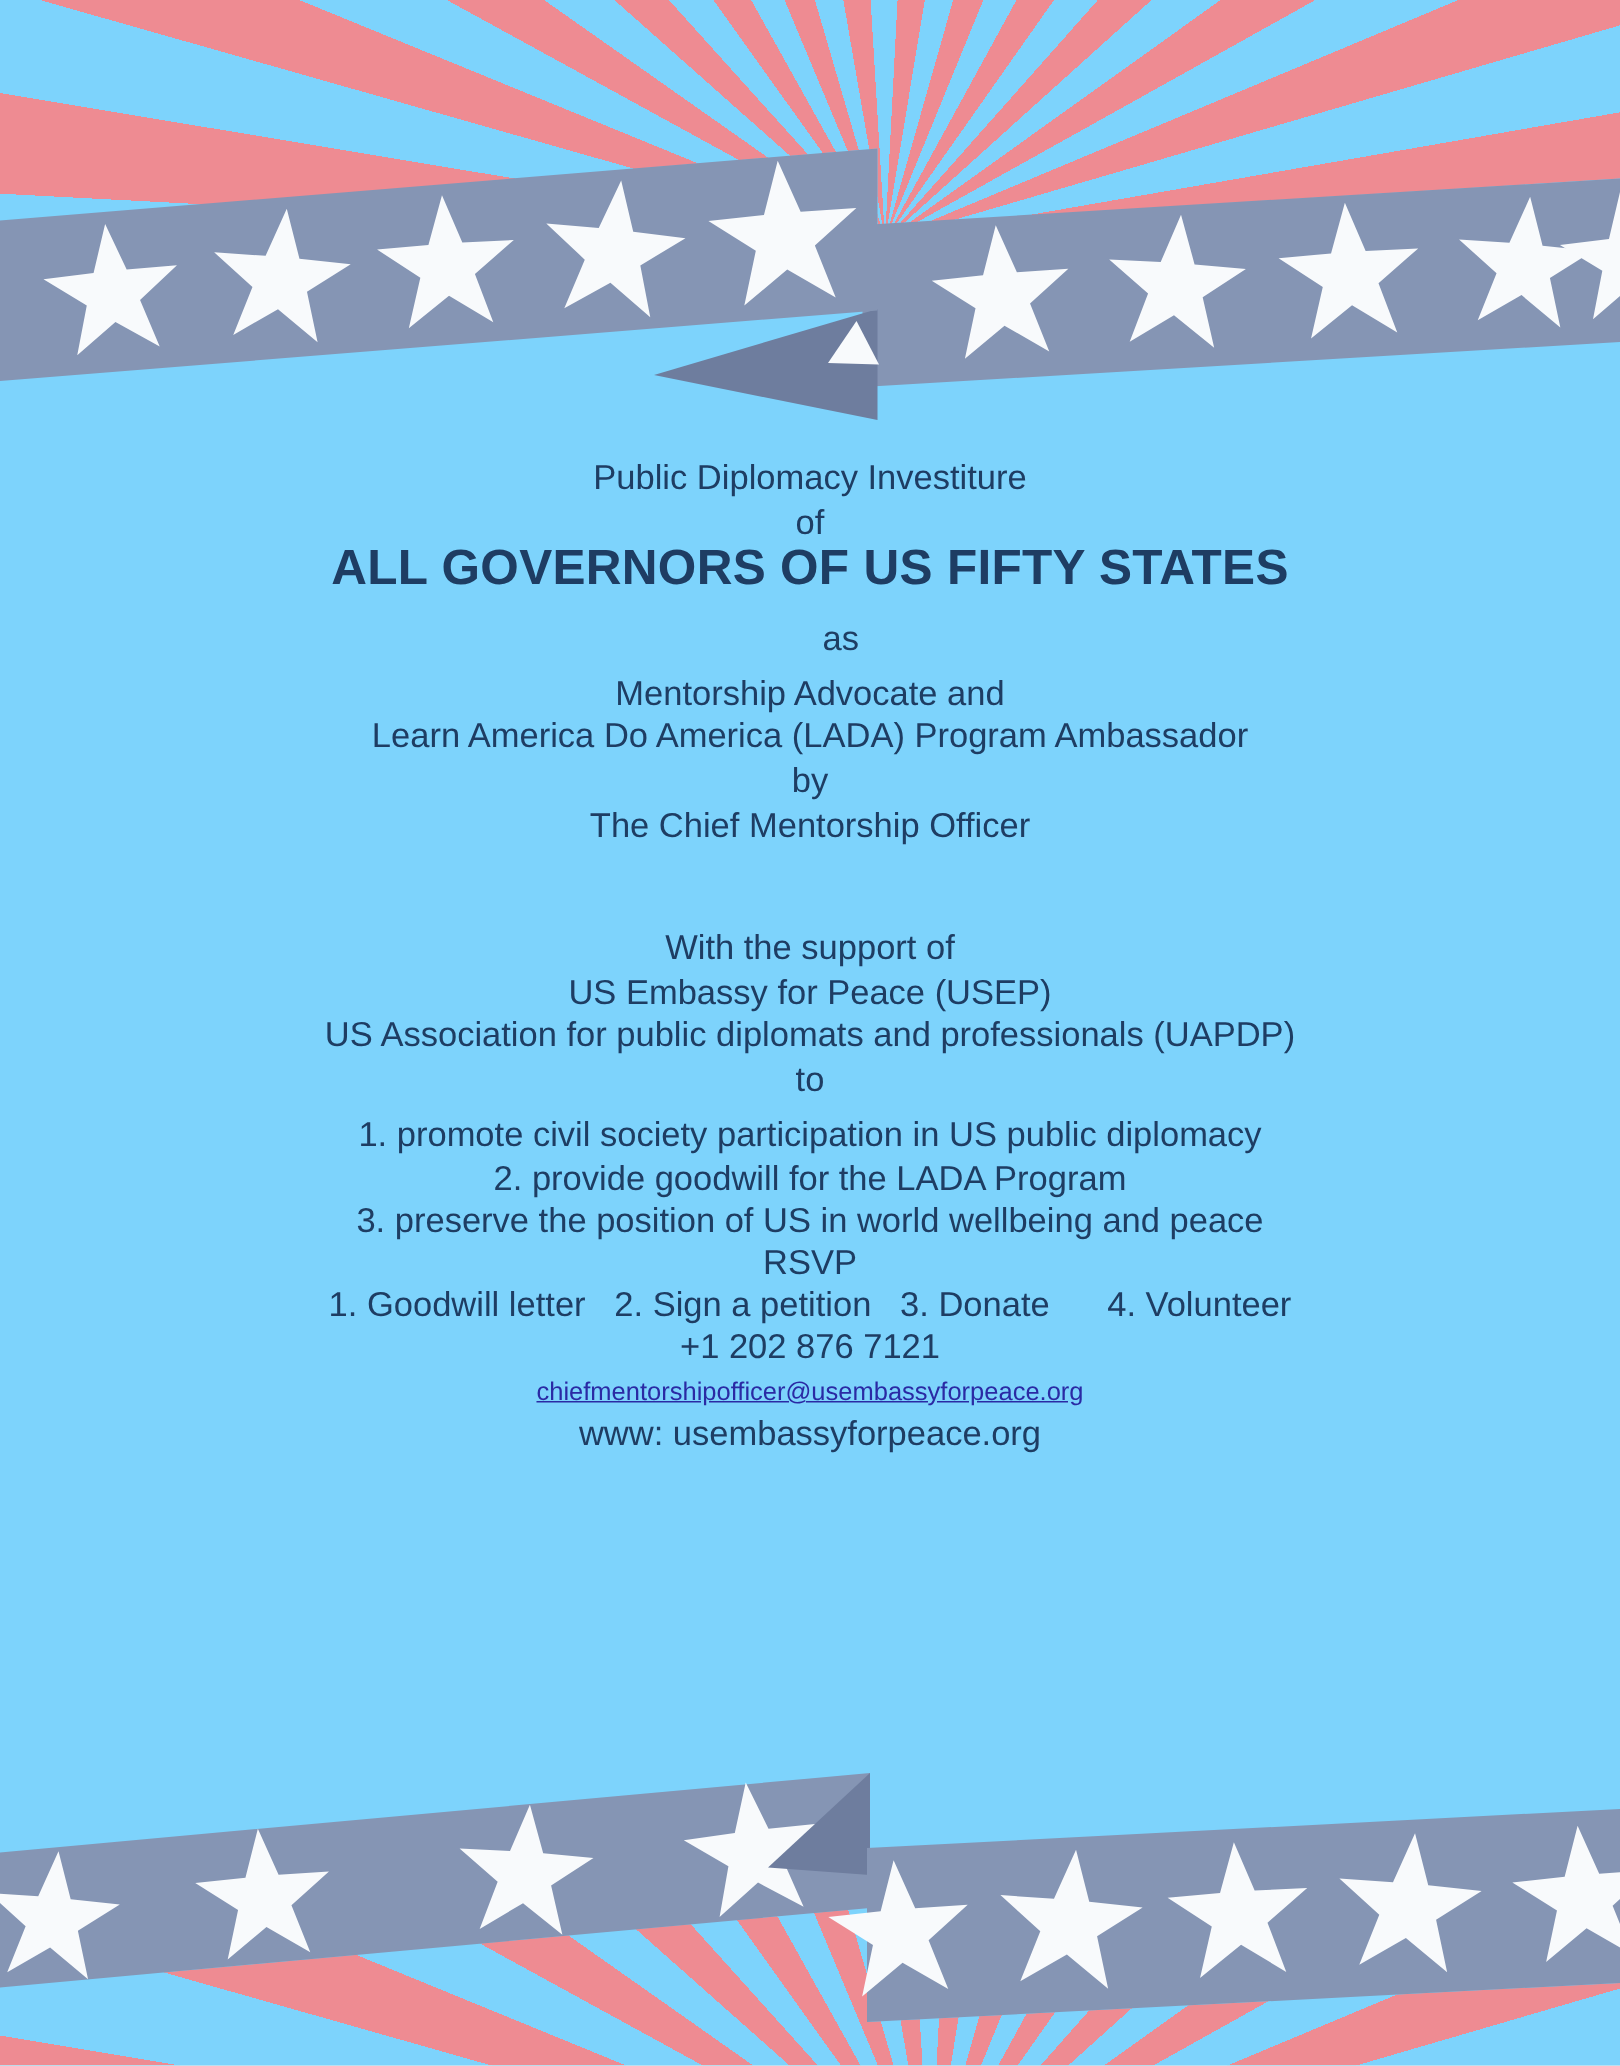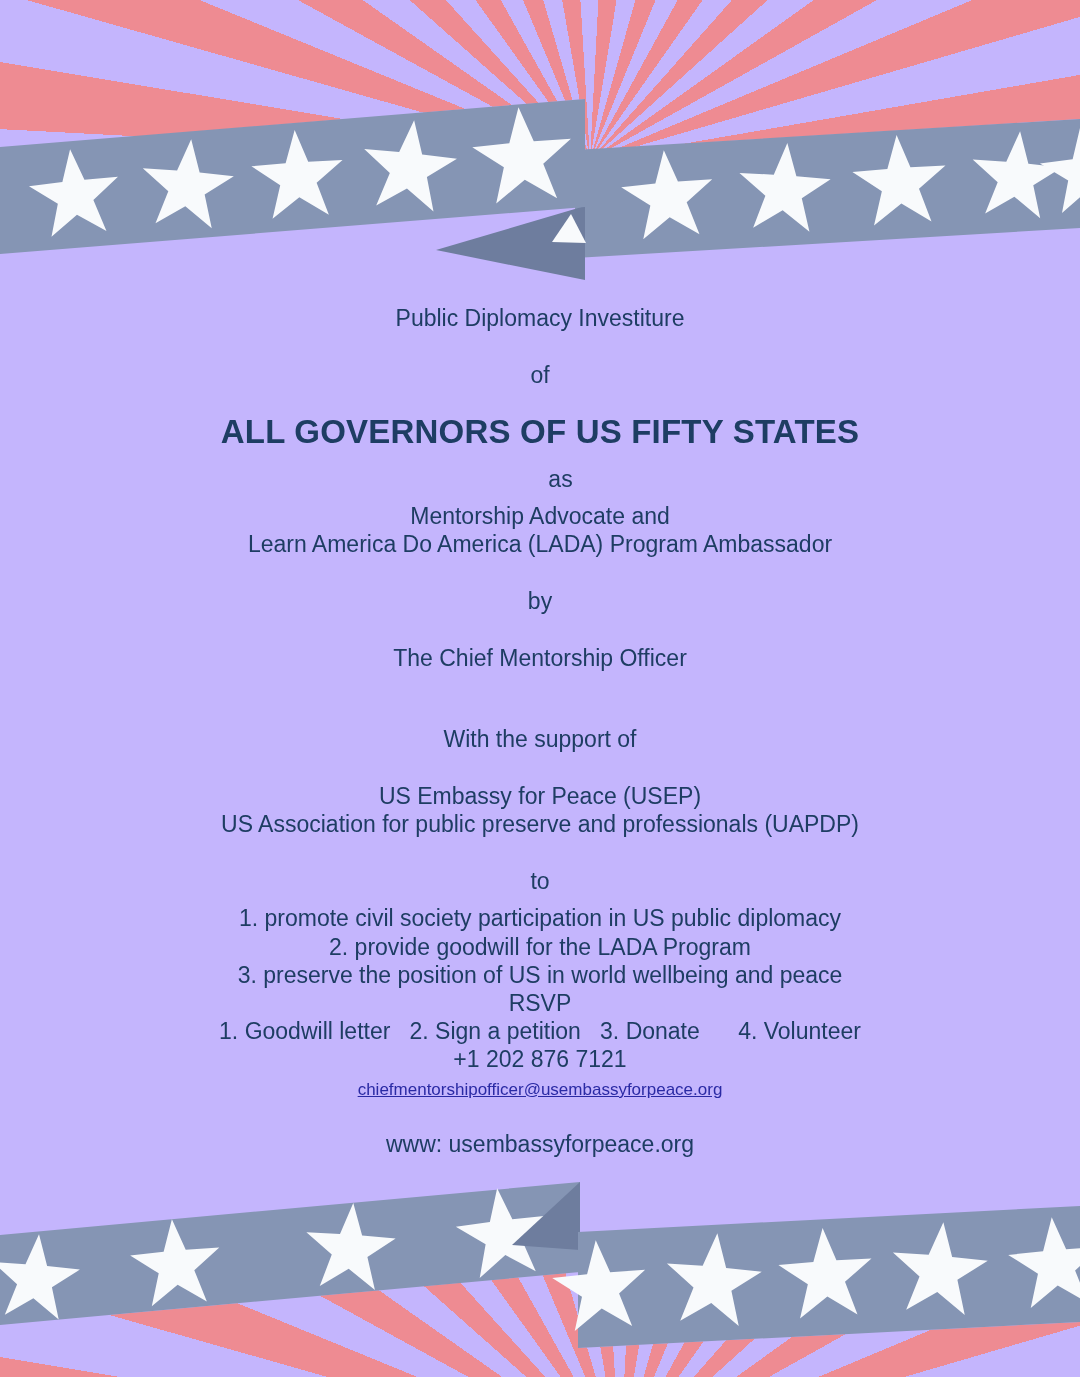--- a/index.html
+++ b/index.html
@@ -1,18 +1,18 @@
 <!DOCTYPE html>
 <html style="--ray-red: #ee8b92; --ribbon-blue: #8595b4; --ribbon-fold: #6e7d9e; --star-white: #f8fafc; --text-navy: #1e3d63; --link-blue: #2a2aa4;"><head>
 <meta charset="utf-8">
 <style>
   html,body{margin:0;padding:0;background:#e9e9e9;}
   #page{
     position:relative;width:1080px;height:1377px;overflow:hidden;
-    background:#c4b5fd;font-family:"Liberation Sans", sans-serif;
+    background:#7dd3fc;font-family:"Liberation Sans", sans-serif;
   }
   
   .rays{position:absolute;left:0;width:1080px;pointer-events:none;}
   #rays-top{
     top:0;height:300px;
     background:repeating-conic-gradient(from 3deg at 590px 160px,
       var(--ray-red,#ee8b92) 0deg 6.43deg, rgba(255,255,255,0) 6.43deg 12.857deg);
     clip-path:polygon(0 0,1080px 0,1080px 119px,585px 150px,585px 99px,0 148px);
   }
   #rays-bottom{
@@ -24,21 +24,21 @@
   
   #banner-svg{position:absolute;left:0;top:0;pointer-events:none;}
   .ribbon{fill:var(--ribbon-blue,#8595b4);}
   .fold{fill:var(--ribbon-fold,#6e7d9e);}
   .star{fill:var(--star-white,#f8fafc);}
   
   #content{position:absolute;left:0;right:0;top:304px;text-align:center;z-index:3;}
   .line{height:28px;line-height:28px;font-size:23px;color:var(--text-navy,#1e3d63);}
   .bold{font-weight:bold;font-size:33px;letter-spacing:.2px;}
   .pre{white-space:pre;}
-  .m17{margin-top:29px;}.m18{margin-top:9px;}.m19{margin-top:19px;padding-left:41px;}
+  .m17{margin-top:2px;}.m18{margin-top:9px;}.m19{margin-top:19px;padding-left:41px;}
   .m53{margin-top:53px;}.m62{}.m1{margin-top:1px;}
   a.email{
     color:var(--link-blue,#2a2aa4);text-decoration:underline;cursor:pointer;
     font-size:17px;
   }
 </style>
 </head>
 <body>
 
 <div id="page">
@@ -96,21 +96,21 @@
     <div class="line">Public Diplomacy Investiture</div>
     <div class="line m17">of</div>
     <div class="line bold m17">ALL GOVERNORS OF US FIFTY STATES</div>
     <div class="line m19">as</div>
     <div class="line m18">Mentorship Advocate and</div>
     <div class="line">Learn America Do America (LADA) Program Ambassador</div>
     <div class="line m17">by</div>
     <div class="line m17">The Chief Mentorship Officer</div>
     <div class="line m53">With the support of</div>
     <div class="line m17">US Embassy for Peace (USEP)</div>
-    <div class="line">US Association for public preserve and professionals (UAPDP)</div>
+    <div class="line">US Association for public diplomats and professionals (UAPDP)</div>
     <div class="line m17">to</div>
     <div class="line m18">1. promote civil society participation in US public diplomacy</div>
     <div class="line m1">2. provide goodwill for the LADA Program</div>
     <div class="line">3. preserve the position of US in world wellbeing and peace</div>
     <div class="line m62">RSVP</div>
     <div class="line pre">1. Goodwill letter   2. Sign a petition   3. Donate      4. Volunteer</div>
     <div class="line">+1 202 876 7121</div>
     <div class="line"><a class="email">chiefmentorshipofficer@usembassyforpeace.org</a></div>
     <div class="line m17">www: usembassyforpeace.org</div>
   </main>

